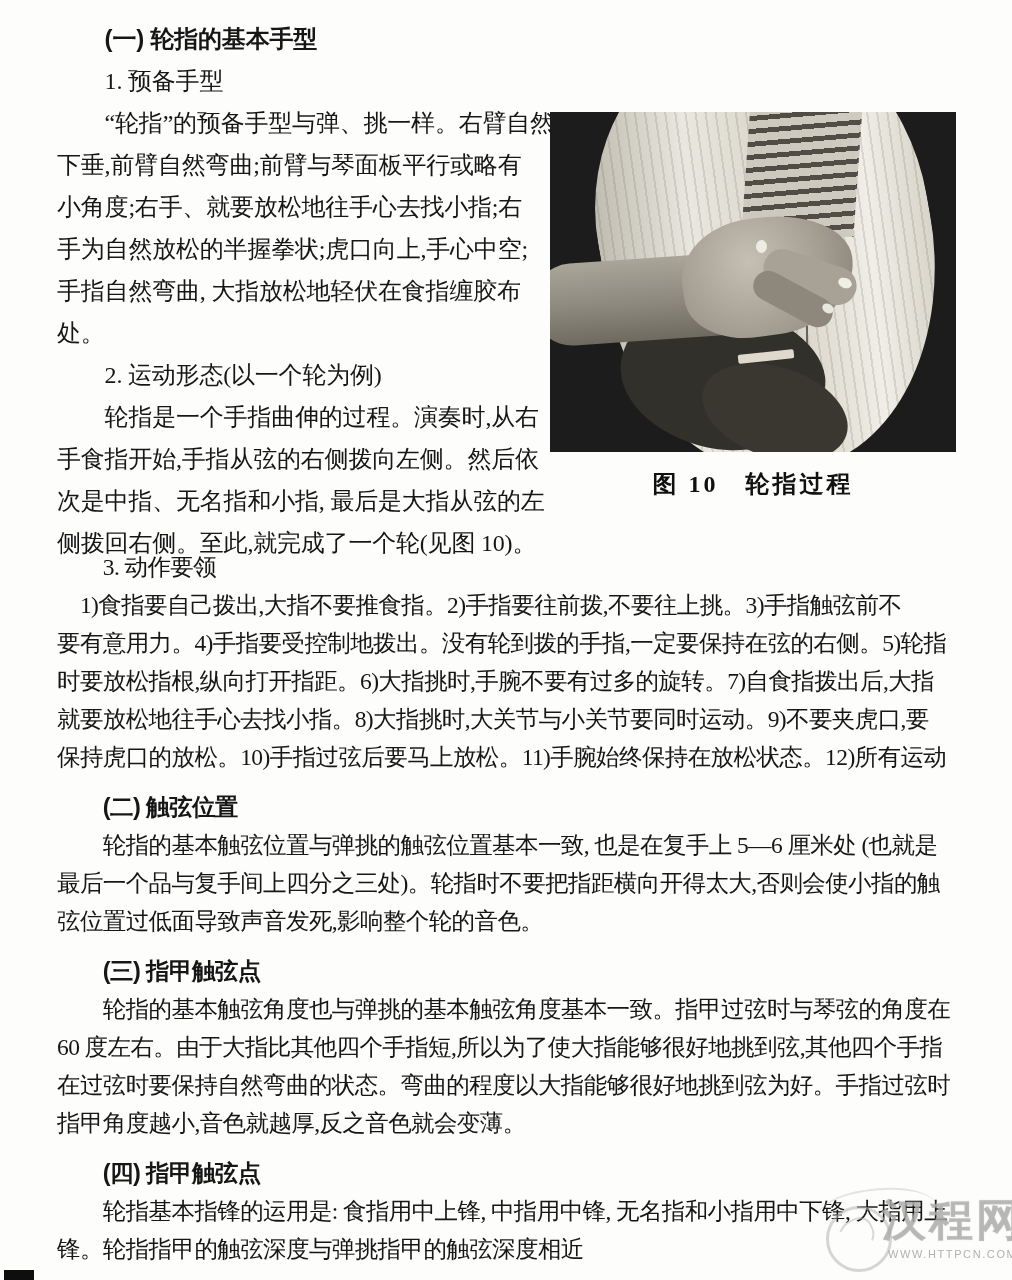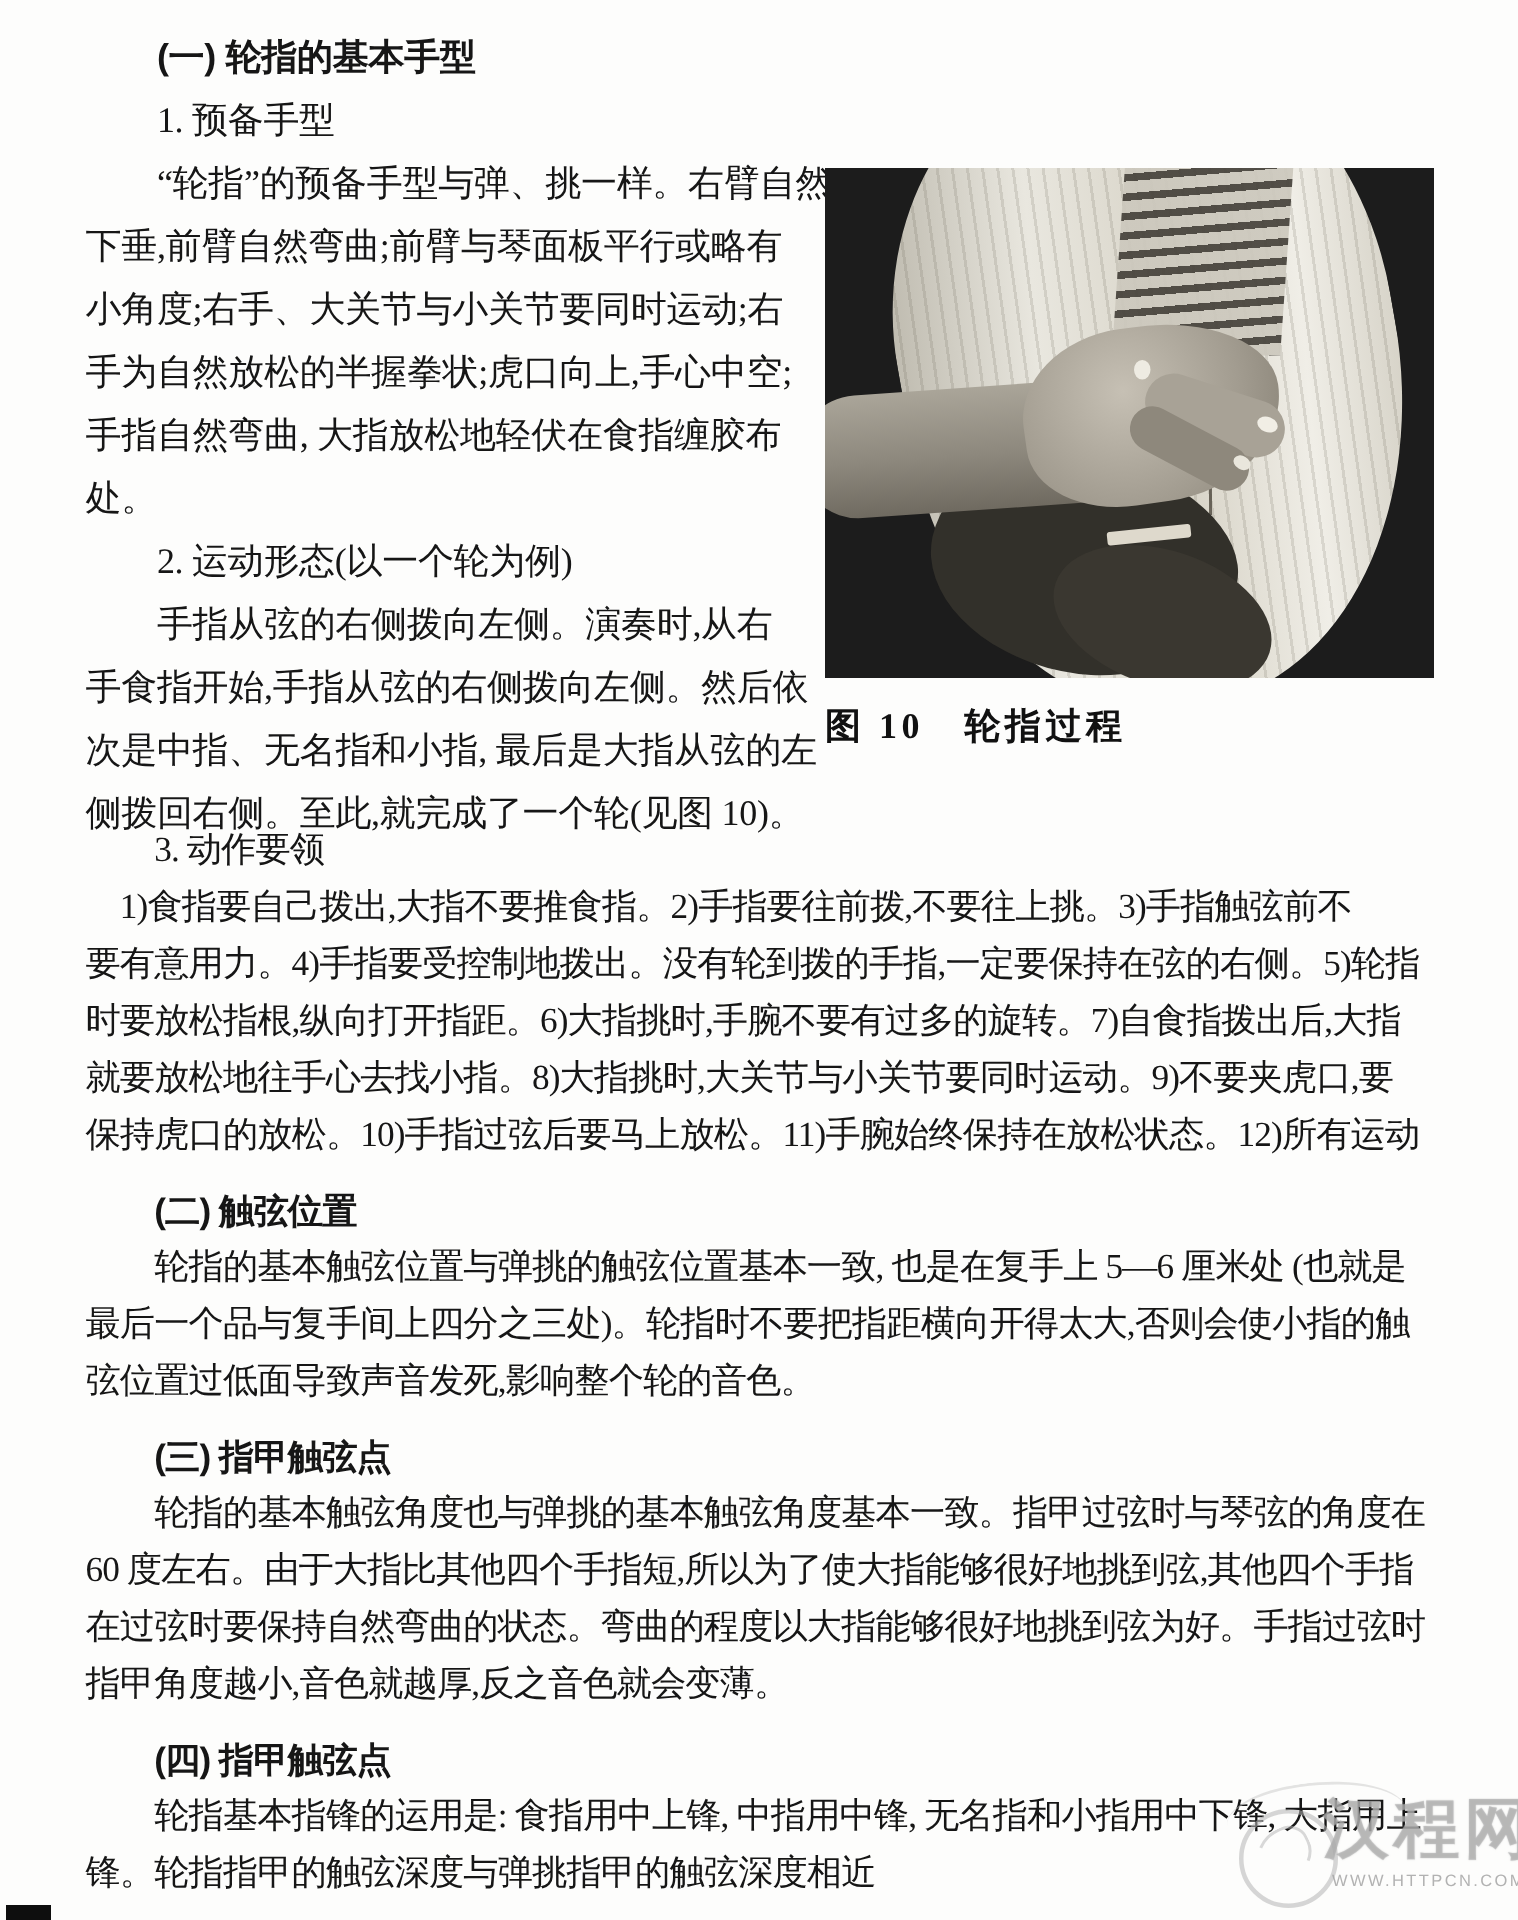--- a/index.html
+++ b/index.html
@@ -74,21 +74,21 @@
   .finger-2{
     position:absolute;left:200px;top:172px;width:86px;height:30px;
     background:#8e887c;border-radius:16px;transform:rotate(28deg);
   }
   .nail-1{position:absolute;left:288px;top:166px;width:14px;height:10px;background:#f1eee5;border-radius:50%;transform:rotate(22deg);}
   .nail-2{position:absolute;left:272px;top:192px;width:12px;height:9px;background:#e9e6dc;border-radius:50%;transform:rotate(30deg);}
   .nail-3{position:absolute;left:206px;top:128px;width:11px;height:13px;background:#eeebe2;border-radius:50%;}
   
   .caption{
     position:absolute;left:550px;top:468px;width:406px;
-    text-align:left;font-size:24px;font-weight:700;letter-spacing:3px;
+    text-align:center;font-size:24px;font-weight:700;letter-spacing:3px;
     font-family:"Liberation Serif","DejaVu Serif",serif;color:#111;
   }
   
   .watermark{position:absolute;left:824px;top:1190px;width:188px;height:90px;pointer-events:none;}
   .wm-swirl{
     position:absolute;left:2px;top:16px;width:60px;height:60px;
     border:3px solid rgba(180,180,180,.55);border-radius:50%;
   }
   .wm-swirl::after{
     content:"";position:absolute;left:8px;top:10px;width:34px;height:30px;
@@ -115,26 +115,26 @@
 </head>
 <body>
 
 <div class="page">
 
   <div class="col col-narrow">
       <div class="tline bold">　　(一) 轮指的基本手型</div>
       <div class="tline">　　1. 预备手型</div>
       <div class="tline">　　“轮指”的预备手型与弹、挑一样。右臂自然</div>
       <div class="tline">下垂,前臂自然弯曲;前臂与琴面板平行或略有</div>
-      <div class="tline">小角度;右手、大关节与小关节要同时运动;右</div>
+      <div class="tline">小角度;右手、就要放松地往手心去找小指;右</div>
       <div class="tline">手为自然放松的半握拳状;虎口向上,手心中空;</div>
       <div class="tline">手指自然弯曲, 大指放松地轻伏在食指缠胶布</div>
       <div class="tline">处。</div>
       <div class="tline">　　2. 运动形态(以一个轮为例)</div>
-      <div class="tline">　　手指从弦的右侧拨向左侧。演奏时,从右</div>
+      <div class="tline">　　轮指是一个手指曲伸的过程。演奏时,从右</div>
       <div class="tline">手食指开始,手指从弦的右侧拨向左侧。然后依</div>
       <div class="tline">次是中指、无名指和小指, 最后是大指从弦的左</div>
       <div class="tline">侧拨回右侧。至此,就完成了一个轮(见图 10)。</div>
     </div>
 
   <div class="photo">
     <div class="pipa-body"></div>
     <div class="fretboard"></div>
     <div class="strings"></div>
     <div class="hand-shadow"></div>

